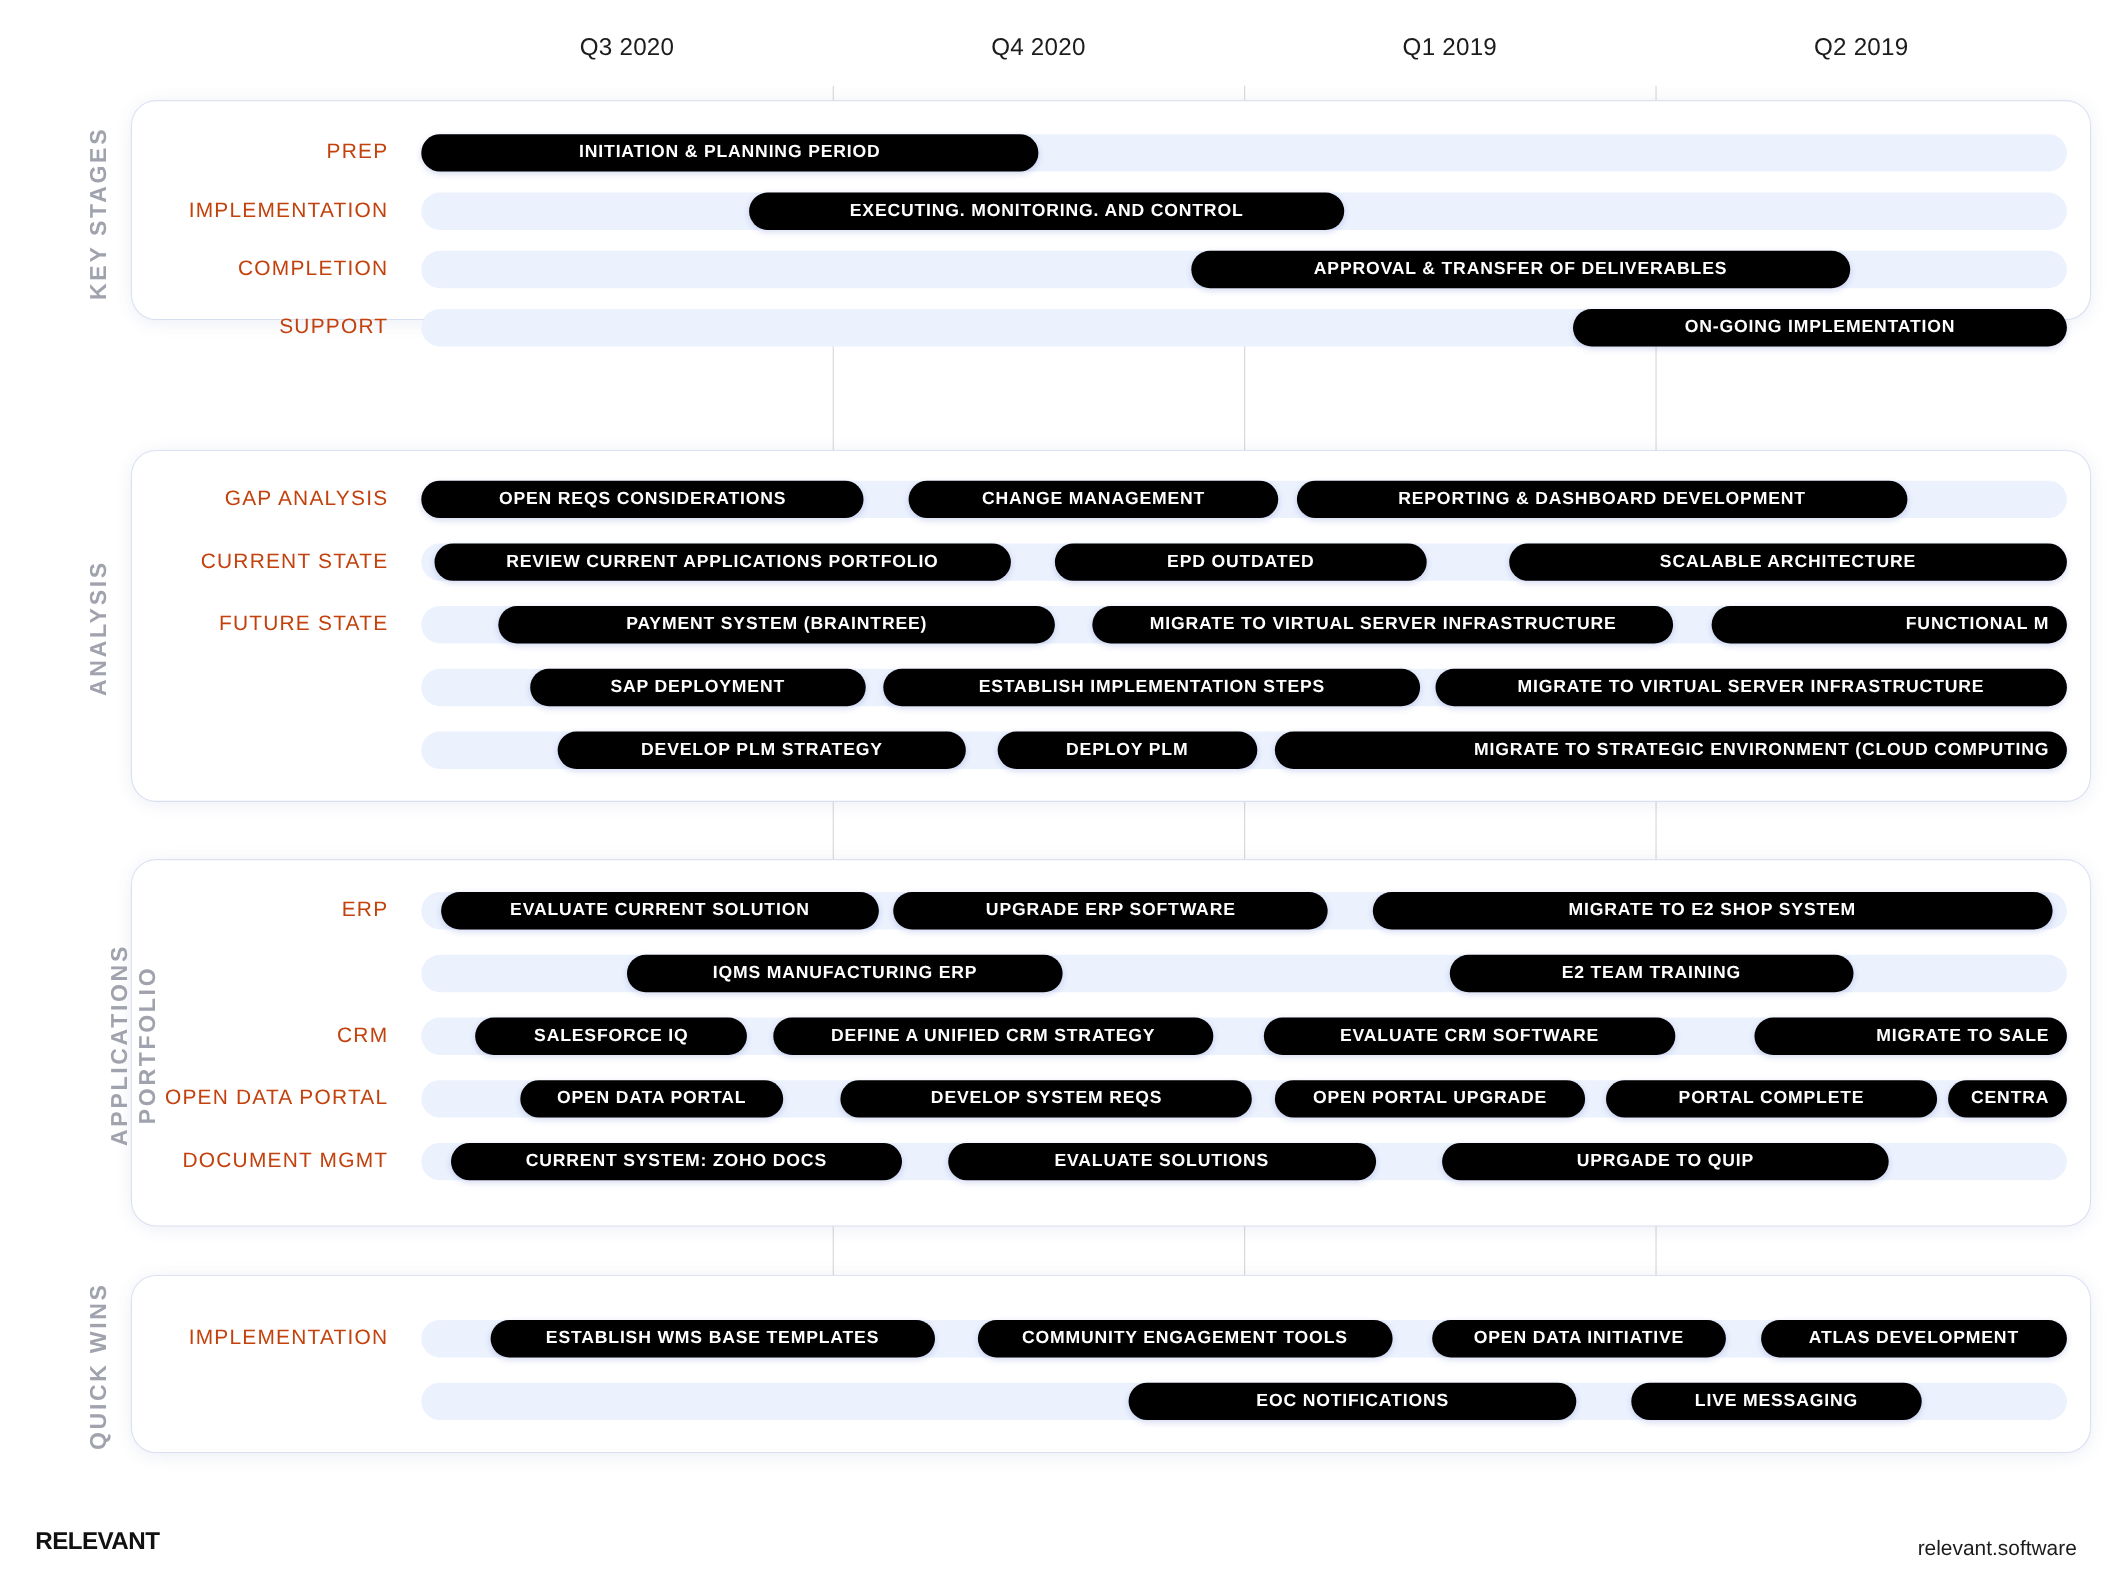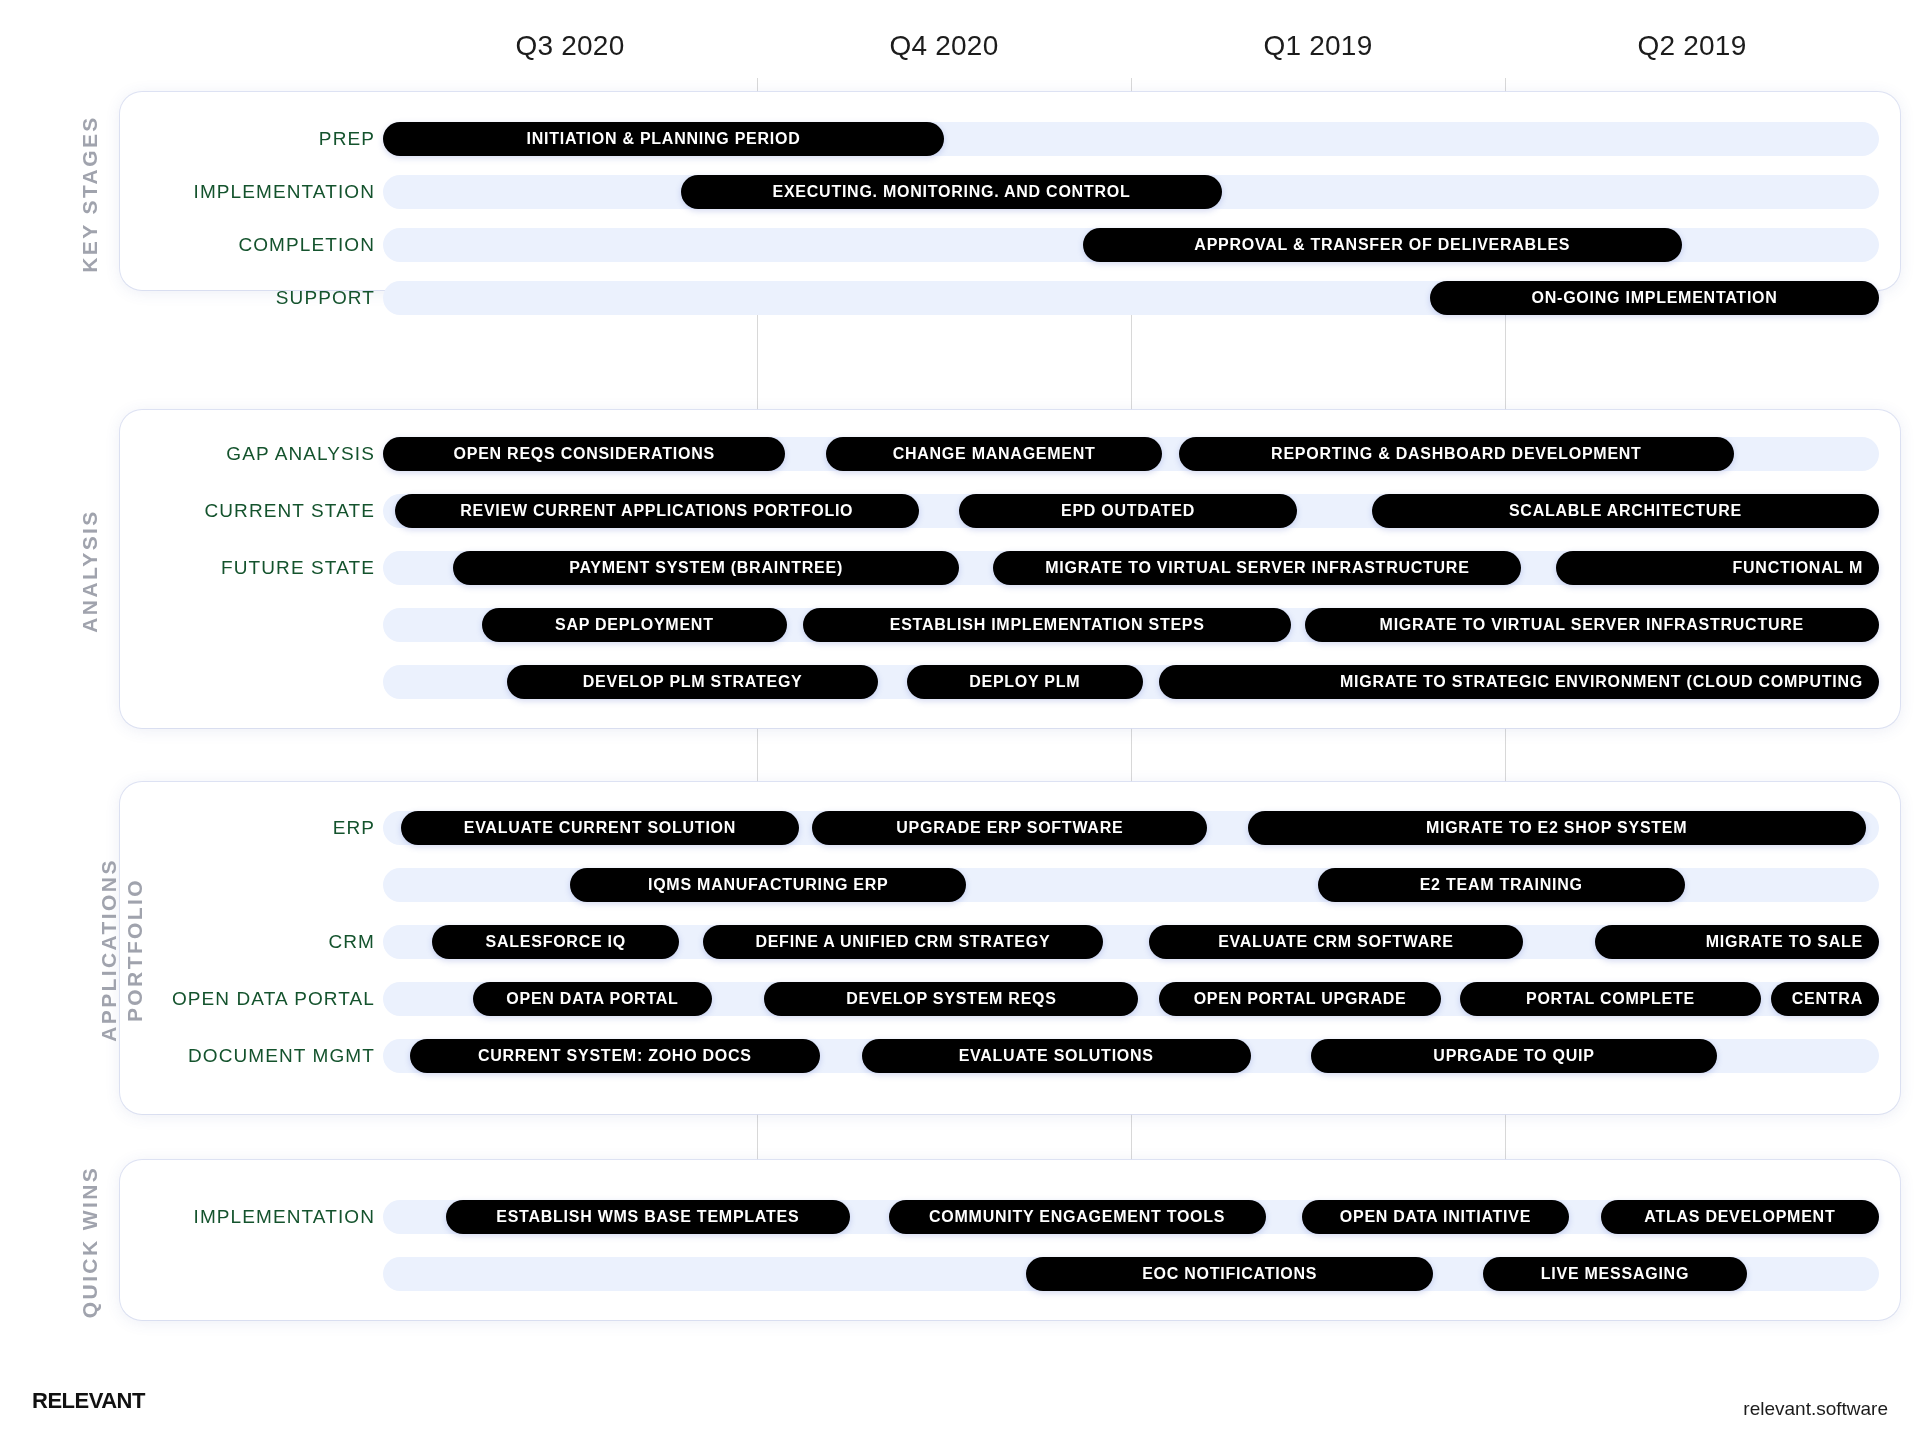--- a/index.html
+++ b/index.html
@@ -22,21 +22,21 @@
   .timeline-header {
     position: absolute;
     left: 0; top: 0;
     width: 1920px;
     height: 78px;
   }
   .q-label {
     position: absolute;
     top: 30px;
     text-align: center;
-    font-size: 28px;
+    font-size: 22px;
     color: #1c1c1c;
     letter-spacing: 0.2px;
     white-space: nowrap;
   }
 
   
   .grid-line {
     position: absolute;
     width: 1px;
     background: #d8d8d8;
@@ -71,24 +71,24 @@
   .row {
     position: absolute;
     height: 34px;
   }
   .row-label {
     position: absolute;
     right: 100%;
     top: 0;
     height: 34px;
     line-height: 34px;
-    padding-right: 8px;
+    padding-right: 30px;
     font-size: 19px;
     letter-spacing: 1.1px;
-    color: #14532d;
+    color: #c2410c;
     white-space: nowrap;
     text-align: right;
   }
   .track {
     position: absolute;
     left: 0; top: 0;
     height: 34px;
     width: 100%;
     background: #ebf1fd;
     border-radius: 17px;

